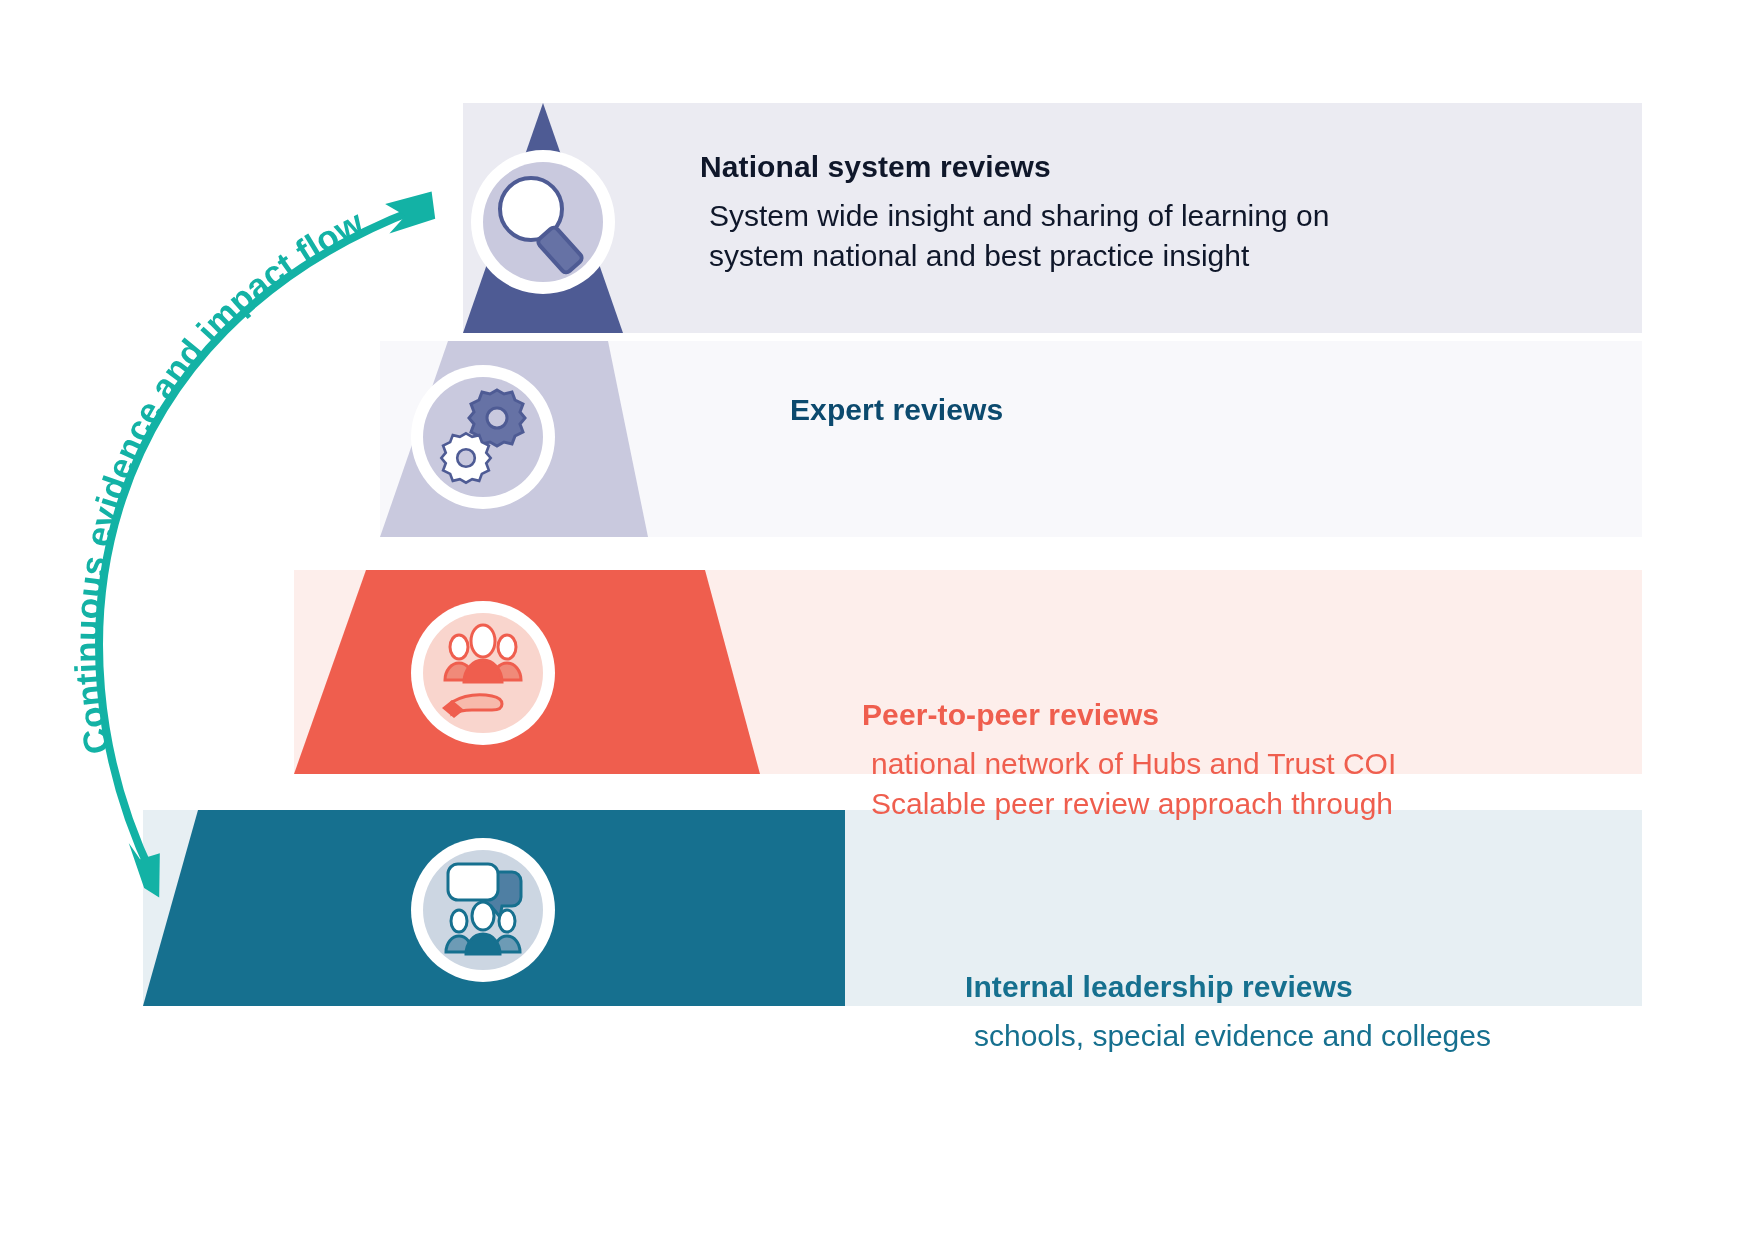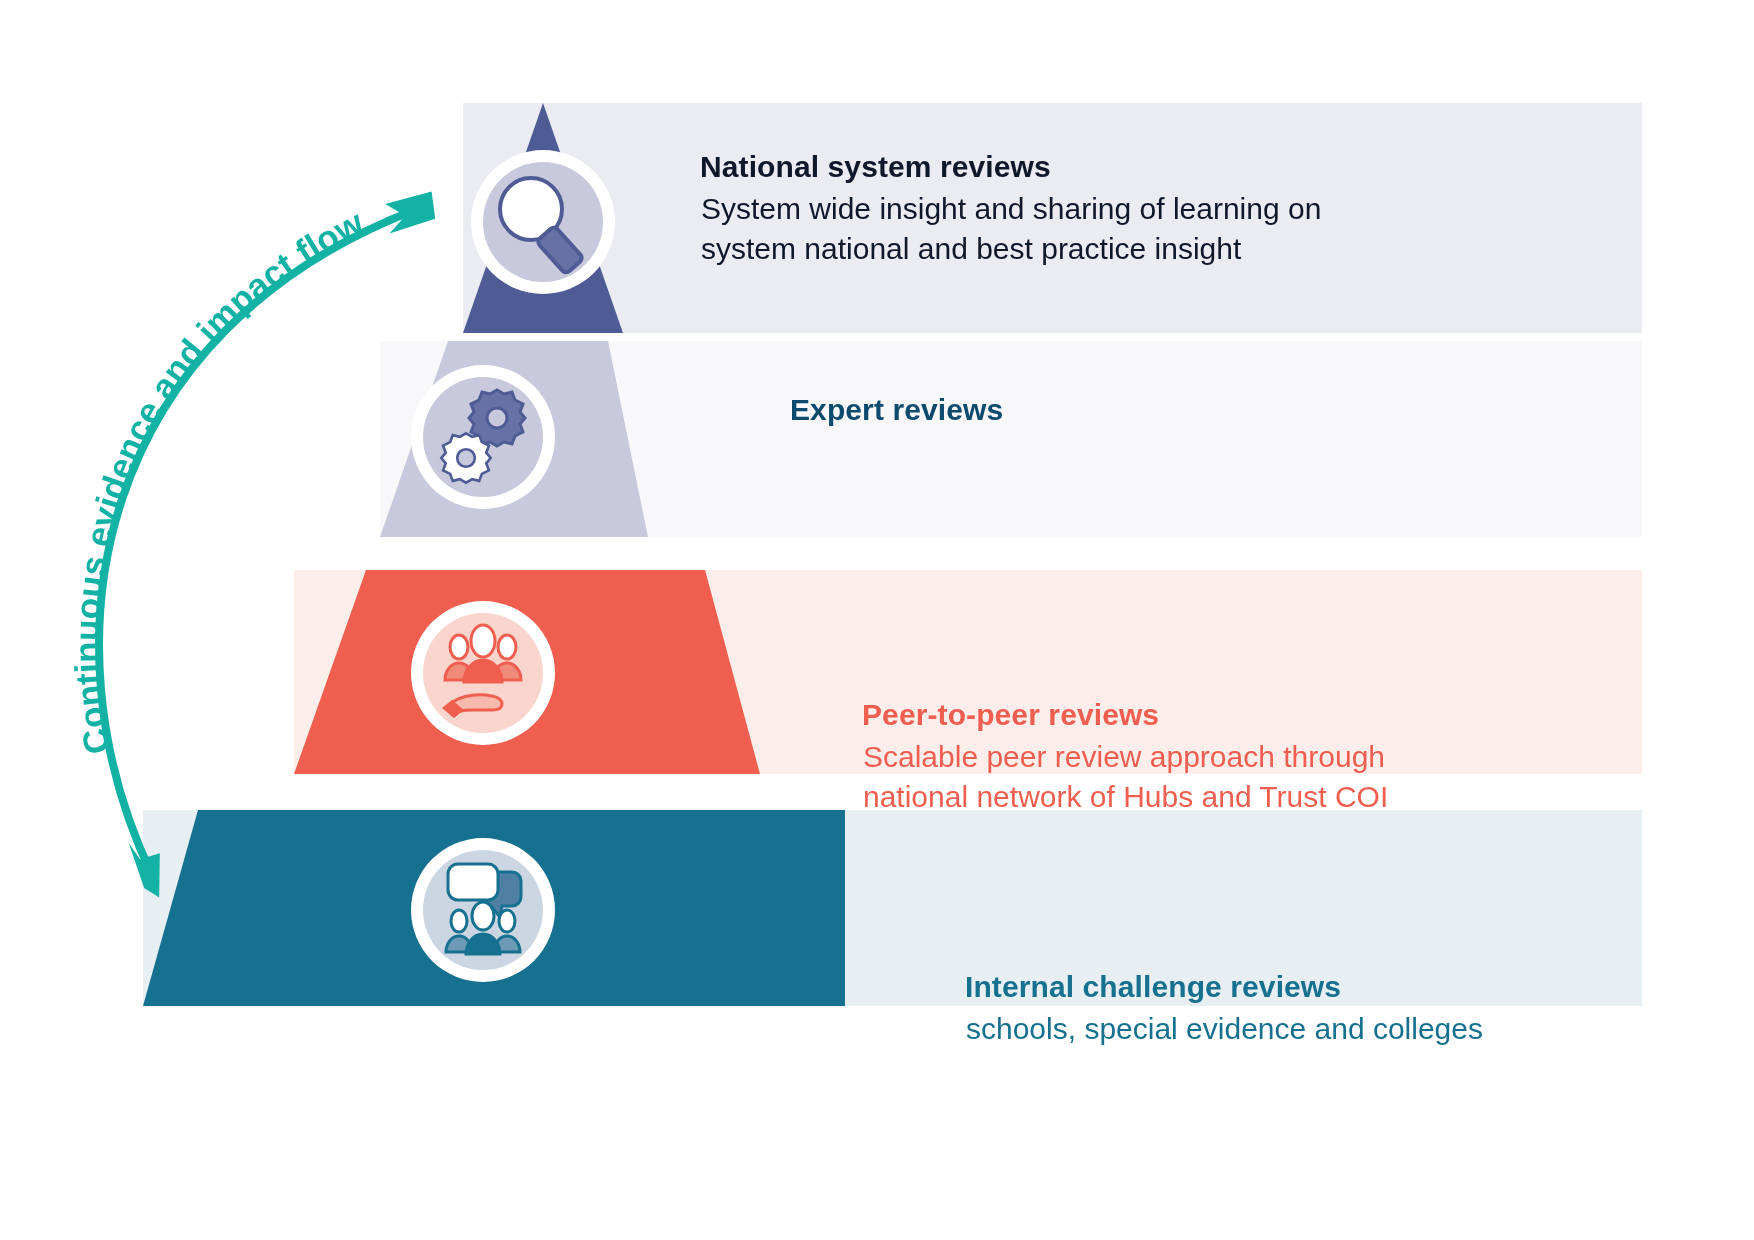--- a/index.html
+++ b/index.html
@@ -2,21 +2,21 @@
 <html><head>
 <meta charset="utf-8">
 <style>
   html,body{margin:0;padding:0;background:#ffffff;}
   body{width:1754px;height:1240px;position:relative;overflow:hidden;
        font-family:"Liberation Sans","DejaVu Sans",sans-serif;}
   #stage{position:absolute;left:0;top:0;width:1754px;height:1240px;}
   .layer{position:absolute;left:0;top:0;width:1754px;height:1240px;}
   .txtblock{position:absolute;}
   .ttl{font-weight:bold;font-size:30px;line-height:40px;margin:0 0 2px 0;letter-spacing:.1px;}
-  .bdy{font-size:30px;line-height:40px;margin:1px;font-weight:400;}
+  .bdy{font-size:30px;line-height:40px;margin:9px;font-weight:400;}
   .bdy span{display:block;}
   svg{display:block;}
 </style>
 </head>
 <body>
 
 <div id="stage">
 
   <svg class="layer" viewBox="0 0 1754 1240" width="1754" height="1240">
 
@@ -114,25 +114,25 @@
     </div>
   </div>
 
   <div class="txtblock" style="left:790px;top:390px;width:760px;color:#0c4a6e;">
     <div class="ttl">Expert reviews</div>
   </div>
 
   <div class="txtblock" style="left:862px;top:695px;width:780px;color:#ef5e4e;">
     <div class="ttl">Peer-to-peer reviews</div>
     <div class="bdy">
+      <span>national network of Hubs and Trust COI</span>
       <span>Scalable peer review approach through</span>
-      <span>national network of Hubs and Trust COI</span>
     </div>
   </div>
 
   <div class="txtblock" style="left:965px;top:967px;width:780px;color:#16708f;">
-    <div class="ttl">Internal challenge reviews</div>
+    <div class="ttl">Internal leadership reviews</div>
     <div class="bdy">
       <span>schools, special evidence and colleges</span>
     </div>
   </div>
 
 </div>
 
 </body></html>

